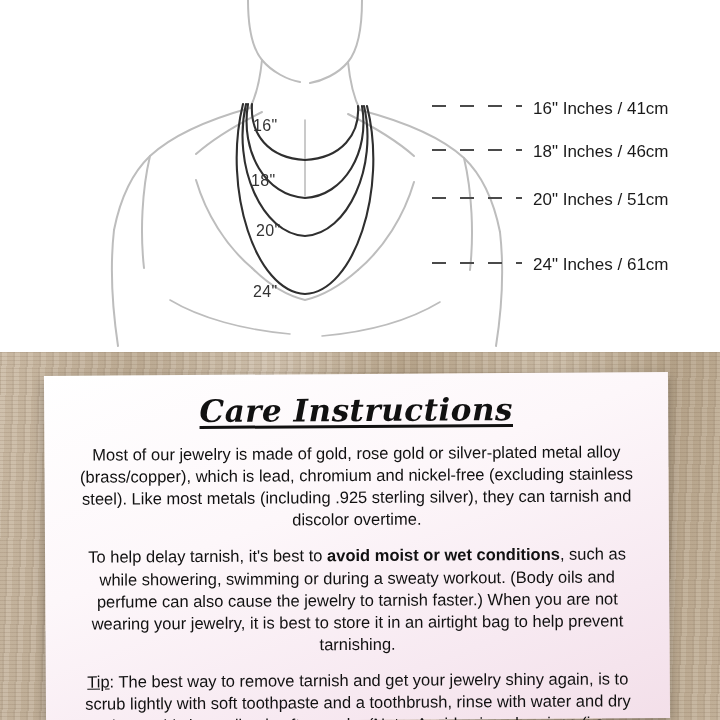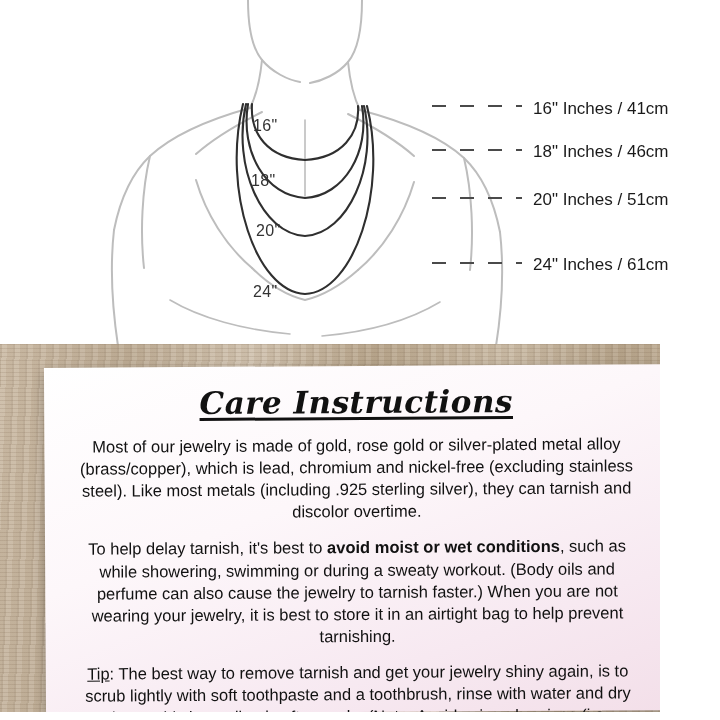--- a/index.html
+++ b/index.html
@@ -42,22 +42,22 @@
     position: absolute;
     font-family: "Liberation Sans", sans-serif;
     font-size: 17px;
     color: #1a1a1a;
     white-space: nowrap;
   }
 
   
   #woodarea {
     position: absolute;
-    left: 0; top: 344px;
-    width: 660px;
+    left: 0; top: 352px;
+    width: 720px;
     height: 368px;
     overflow: hidden;
     background:
       repeating-linear-gradient(180deg,
         rgba(120,96,72,0.16) 0px,
         rgba(120,96,72,0.16) 1px,
         rgba(255,255,255,0.0) 1px,
         rgba(255,255,255,0.0) 4px),
       repeating-linear-gradient(92deg,
         rgba(90,70,50,0.10) 0px,

